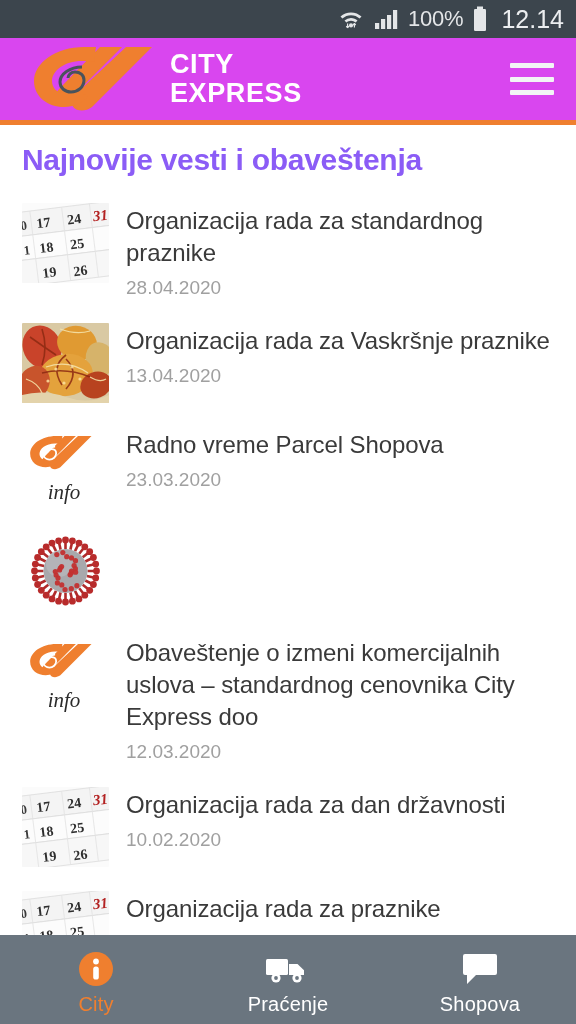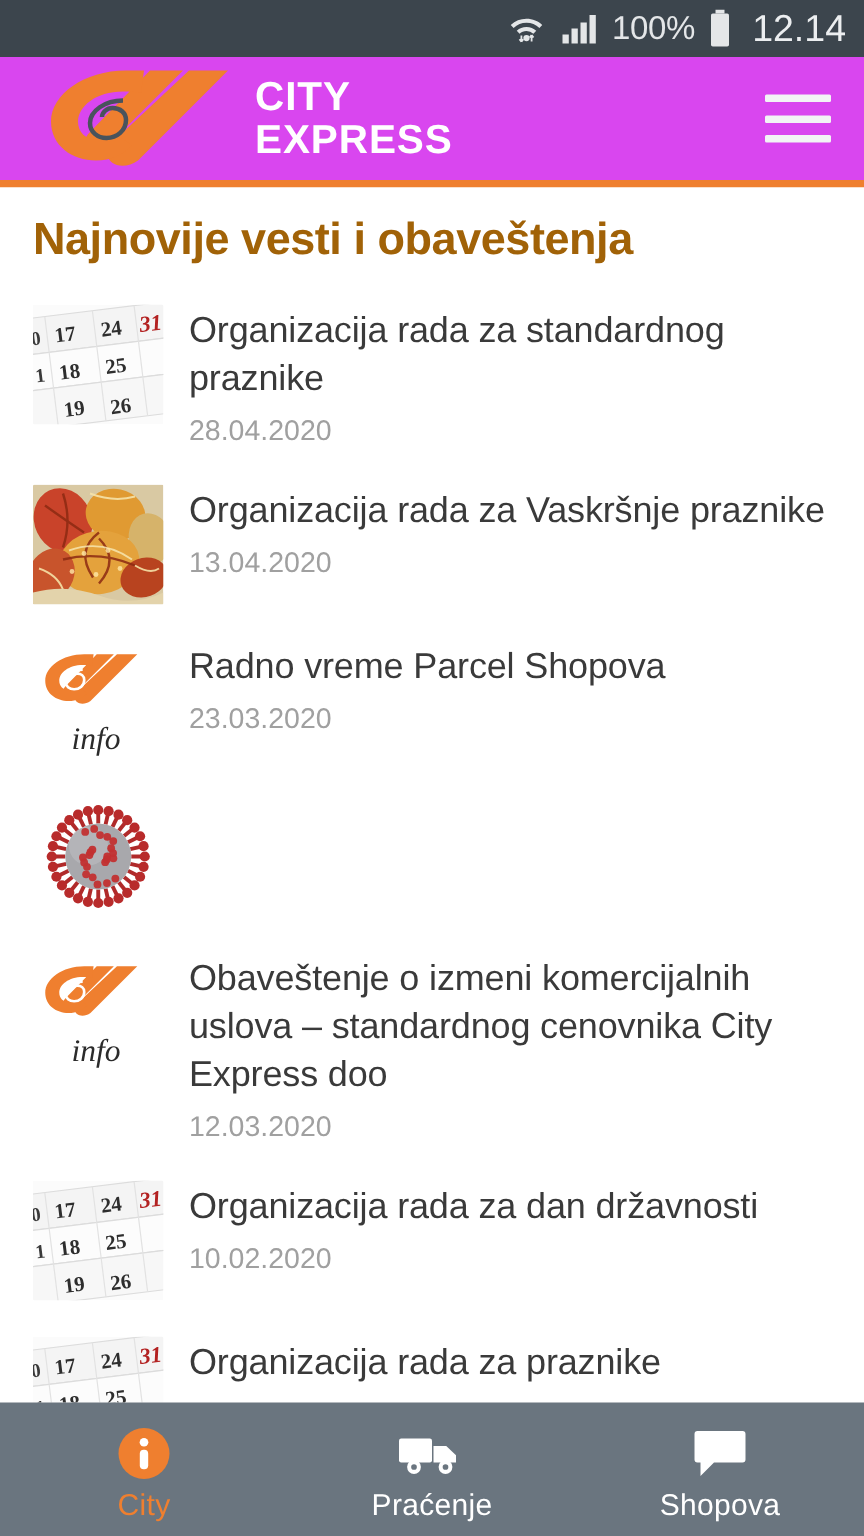--- a/index.html
+++ b/index.html
@@ -36,21 +36,21 @@
     position:absolute; right: 22px; top: 50%; transform: translateY(-50%);
     width: 44px; height: 32px; display:flex; flex-direction:column;
     justify-content: space-between; cursor:pointer;
   }
   .hamburger span { display:block; height: 5px; background:#f2f4f5; border-radius:1px; }
   .accentbar { height: 5px; background: #ef7f2f; }
 
   
   .content { position:absolute; left:0; right:0; top:125px; bottom:89px; overflow:hidden; background:#fff; }
   .page-title {
-    font-size: 30px; font-weight: bold; color:#a16207;
+    font-size: 30px; font-weight: bold; color:#8b5cf6;
     padding: 18px 0 14px 22px; letter-spacing:-0.3px;
   }
   .news-list { padding: 0; }
   .news-item {
     display: flex; align-items: flex-start;
     padding: 12px 18px 12px 22px; gap: 17px; cursor:pointer;
   }
   .thumb {
     width: 87px; height: 80px; flex: 0 0 87px;
     background:#fff; overflow:hidden; position:relative; border-radius:1px;

